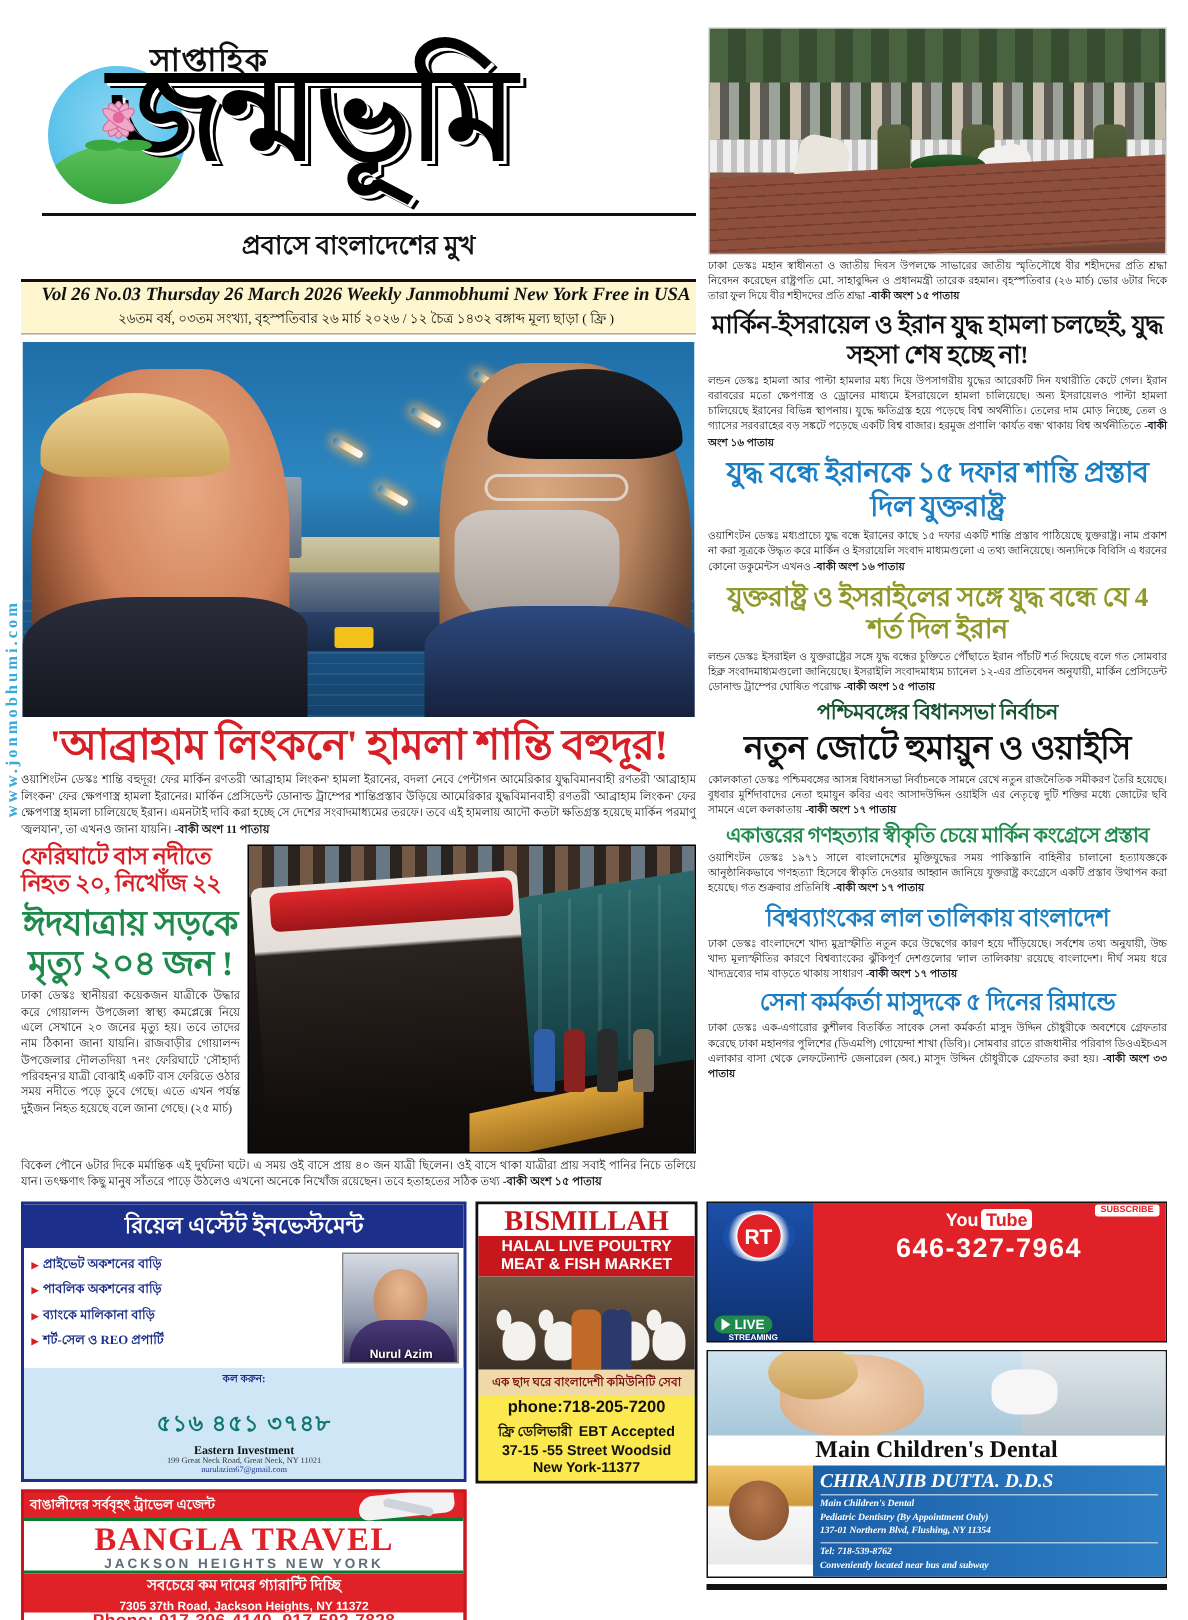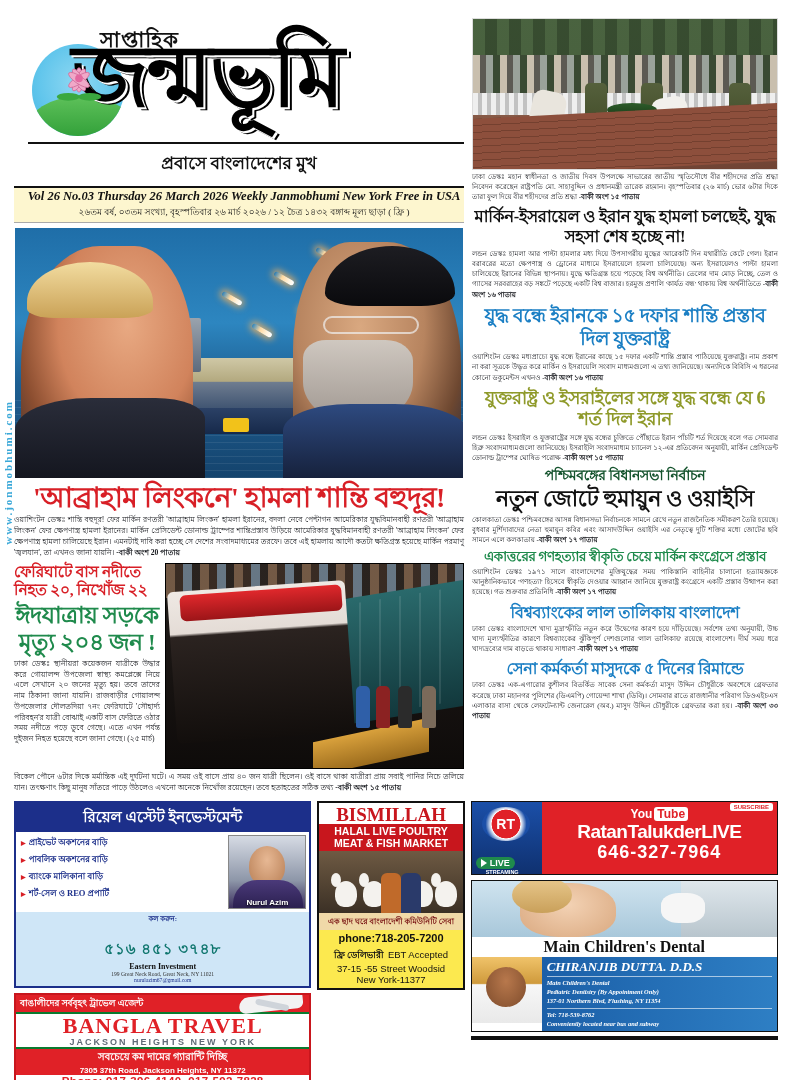--- a/index.html
+++ b/index.html
@@ -270,24 +270,24 @@
     font-weight:bold;font-size:10.5px;text-align:center;line-height:1.1;padding:2px 0;}
   .ad-bis .pic{height:62px;position:relative;overflow:hidden;background:linear-gradient(180deg,#6e5a43,#3b3025);}
   .ad-bis .pic .duck{position:absolute;bottom:6px;width:22px;height:26px;background:#f4f2ee;border-radius:50% 50% 40% 40%;}
   .ad-bis .pic .duck::after{content:"";position:absolute;left:-4px;top:-8px;width:10px;height:14px;background:#f4f2ee;border-radius:50%;}
   .ad-bis .pic .man{position:absolute;bottom:0;width:20px;height:40px;border-radius:6px 6px 0 0;}
   .ad-bis .bn{background:#f0d9a8;color:#7a1414;font-family:"Liberation Serif",serif;
     font-size:8px;font-weight:bold;text-align:center;padding:2px 0;}
   .ad-bis .yel{background:#fce94f;text-align:center;padding:2px 0 3px;}
   .ad-bis .ph{font-family:"Liberation Sans",sans-serif;font-weight:bold;font-size:11px;color:#111;}
   .ad-bis .dl{font-family:"Liberation Serif",serif;font-weight:bold;font-size:9px;color:#111;}
-  .ad-bis .ad1{font-family:"Liberation Sans",sans-serif;font-weight:normal;font-size:9.5px;color:#111;}
-
-  
-  .ad-rt{display:flex;border:1px solid #111;height:74px;}
+  .ad-bis .ad1{font-family:"Liberation Sans",sans-serif;font-weight:bold;font-size:9.5px;color:#111;}
+
+  
+  .ad-rt{display:flex;border:1px solid #111;height:94px;}
   .ad-rt .left{width:70px;background:linear-gradient(180deg,#1b4fa8,#0f3170);position:relative;}
   .ad-rt .rtcircle{position:absolute;left:10px;top:5px;width:48px;height:34px;border-radius:50%;
     background:radial-gradient(circle,#e02127 48%,#fff 50%,#1b4fa8 70%);color:#fff;font-weight:bold;
     font-size:14px;text-align:center;line-height:34px;font-family:"Liberation Sans",sans-serif;}
   .ad-rt .livebox{position:absolute;left:4px;bottom:5px;background:#1f8a4c;border-radius:10px;
     padding:1px 5px;color:#fff;font-weight:bold;font-size:9px;display:flex;align-items:center;gap:3px;}
   .ad-rt .livebox .tri{width:0;height:0;border-left:6px solid #fff;border-top:4px solid transparent;border-bottom:4px solid transparent;}
   .ad-rt .lstream{position:absolute;left:14px;bottom:-1px;color:#fff;font-size:5.5px;font-weight:bold;}
   .ad-rt .right{flex:1;background:#e02127;position:relative;text-align:center;padding-top:2px;}
   .ad-rt .yt{display:inline-flex;align-items:center;gap:2px;}
@@ -383,21 +383,21 @@
           <div class="turban"></div>
           <div class="beard"></div>
           <div class="glass"></div>
           <div class="robe"></div>
         </div>
       </div>
 
       <div class="mainhead">'আব্রাহাম লিংকনে' হামলা শান্তি বহুদূর!</div>
       <div class="body-txt">
         <span>ওয়াশিংটন ডেস্কঃ শান্তি বহুদূর! ফের মার্কিন রণতরী 'আব্রাহাম লিংকন' হামলা ইরানের, বদলা নেবে পেন্টাগন আমেরিকার যুদ্ধবিমানবাহী রণতরী 'আব্রাহাম লিংকন' ফের ক্ষেপণাস্ত্র হামলা ইরানের। মার্কিন প্রেসিডেন্ট ডোনাল্ড ট্রাম্পের শান্তিপ্রস্তাব উড়িয়ে আমেরিকার যুদ্ধবিমানবাহী রণতরী 'আব্রাহাম লিংকন' ফের ক্ষেপণাস্ত্র হামলা চালিয়েছে ইরান। এমনটাই দাবি করা হচ্ছে সে দেশের সংবাদমাধ্যমের তরফে। তবে এই হামলায় আদৌ কতটা ক্ষতিগ্রস্ত হয়েছে মার্কিন পরমাণু 'জ্বলযান', তা এখনও জানা যায়নি।</span>
-        <span class="tail">-বাকী অংশ 20 পাতায়</span>
+        <span class="tail">-বাকী অংশ 11 পাতায়</span>
       </div>
 
       <div class="llblock">
         <div class="llheads">
           <div class="h-red2">ফেরিঘাটে বাস নদীতে নিহত ২০, নিখোঁজ ২২</div>
           <div class="h-green">ঈদযাত্রায় সড়কে মৃত্যু ২০৪ জন !</div>
           <div class="body-txt">ঢাকা ডেস্কঃ স্থানীয়রা কয়েকজন যাত্রীকে উদ্ধার করে গোয়ালন্দ উপজেলা স্বাস্থ্য কমপ্লেক্সে নিয়ে এলে সেখানে ২০ জনের মৃত্যু হয়। তবে তাদের নাম ঠিকানা জানা যায়নি। রাজবাড়ীর গোয়ালন্দ উপজেলার দৌলতদিয়া ৭নং ফেরিঘাটে 'সৌহার্দ্য পরিবহন'র যাত্রী বোঝাই একটি বাস ফেরিতে ওঠার সময় নদীতে পড়ে ডুবে গেছে। এতে এখন পর্যন্ত দুইজন নিহত হয়েছে বলে জানা গেছে। (২৫ মার্চ)</div>
         </div>
         <div class="buspic">
           <div class="crowd"></div>
@@ -443,21 +443,21 @@
         <span>লন্ডন ডেস্কঃ হামলা আর পাল্টা হামলার মধ্য দিয়ে উপসাগরীয় যুদ্ধের আরেকটি দিন যথারীতি কেটে গেল। ইরান বরাবরের মতো ক্ষেপণাস্ত্র ও ড্রোনের মাধ্যমে ইসরায়েলে হামলা চালিয়েছে। অন্য ইসরায়েলও পাল্টা হামলা চালিয়েছে ইরানের বিভিন্ন স্থাপনায়। যুদ্ধে ক্ষতিগ্রস্ত হয়ে পড়েছে বিশ্ব অর্থনীতি। তেলের দাম মোড় নিচ্ছে, তেল ও গ্যাসের সরবরাহের বড় সঙ্কটে পড়েছে একটি বিশ্ব বাজার। হরমুজ প্রণালি 'কার্যত বন্ধ' থাকায় বিশ্ব অর্থনীতিতে</span>
         <span class="tail">-বাকী অংশ ১৬ পাতায়</span>
       </div>
 
       <div class="h-blue">যুদ্ধ বন্ধে ইরানকে ১৫ দফার শান্তি প্রস্তাব দিল যুক্তরাষ্ট্র</div>
       <div class="rbody">
         <span>ওয়াশিংটন ডেস্কঃ মধ্যপ্রাচ্যে যুদ্ধ বন্ধে ইরানের কাছে ১৫ দফার একটি শান্তি প্রস্তাব পাঠিয়েছে যুক্তরাষ্ট্র। নাম প্রকাশ না করা সূত্রকে উদ্ধৃত করে মার্কিন ও ইসরায়েলি সংবাদ মাধ্যমগুলো এ তথ্য জানিয়েছে। অন্যদিকে বিবিসি এ ধরনের কোনো ডকুমেন্টস এখনও</span>
         <span class="tail">-বাকী অংশ ১৬ পাতায়</span>
       </div>
 
-      <div class="h-olive">যুক্তরাষ্ট্র ও ইসরাইলের সঙ্গে যুদ্ধ বন্ধে যে 6 শর্ত দিল ইরান</div>
+      <div class="h-olive">যুক্তরাষ্ট্র ও ইসরাইলের সঙ্গে যুদ্ধ বন্ধে যে 4 শর্ত দিল ইরান</div>
       <div class="rbody">
         <span>লন্ডন ডেস্কঃ ইসরাইল ও যুক্তরাষ্ট্রের সঙ্গে যুদ্ধ বন্ধের চুক্তিতে পৌঁছাতে ইরান পাঁচটি শর্ত দিয়েছে বলে গত সোমবার হিব্রু সংবাদমাধ্যমগুলো জানিয়েছে। ইসরাইলি সংবাদমাধ্যম চ্যানেল ১২-এর প্রতিবেদন অনুযায়ী, মার্কিন প্রেসিডেন্ট ডোনাল্ড ট্রাম্পের ঘোষিত পরোক্ষ</span>
         <span class="tail">-বাকী অংশ ১৫ পাতায়</span>
       </div>
 
       <div class="h-red3">পশ্চিমবঙ্গের বিধানসভা নির্বাচন</div>
       <div class="h-black" style="margin-top:1px;font-size:22px;">নতুন জোটে হুমায়ুন ও ওয়াইসি</div>
       <div class="rbody">
         <span>কোলকাতা ডেস্কঃ পশ্চিমবঙ্গের আসন্ন বিধানসভা নির্বাচনকে সামনে রেখে নতুন রাজনৈতিক সমীকরণ তৈরি হয়েছে। বুধবার মুর্শিদাবাদের নেতা হুমায়ুন কবির এবং আসাদউদ্দিন ওয়াইসি এর নেতৃত্বে দুটি শক্তির মধ্যে জোটের ছবি সামনে এলে কলকাতায়</span>
         <span class="tail">-বাকী অংশ ১৭ পাতায়</span>
@@ -570,21 +570,20 @@
             <span>LIVE</span>
           </div>
           <div class="lstream">STREAMING</div>
         </div>
         <div class="right">
           <div class="sub">SUBSCRIBE</div>
           <div class="yt">
             <span class="you">You</span>
             <span class="tube">Tube</span>
           </div>
-          <div class="chan">RatanTalukderLIVE</div>
           <div class="num">646-327-7964</div>
         </div>
       </div>
 
       <div class="ad-dent">
         <div class="pic">
           <div class="scrub"></div>
           <div class="child"></div>
           <div class="hair"></div>
           <div class="glove"></div>

